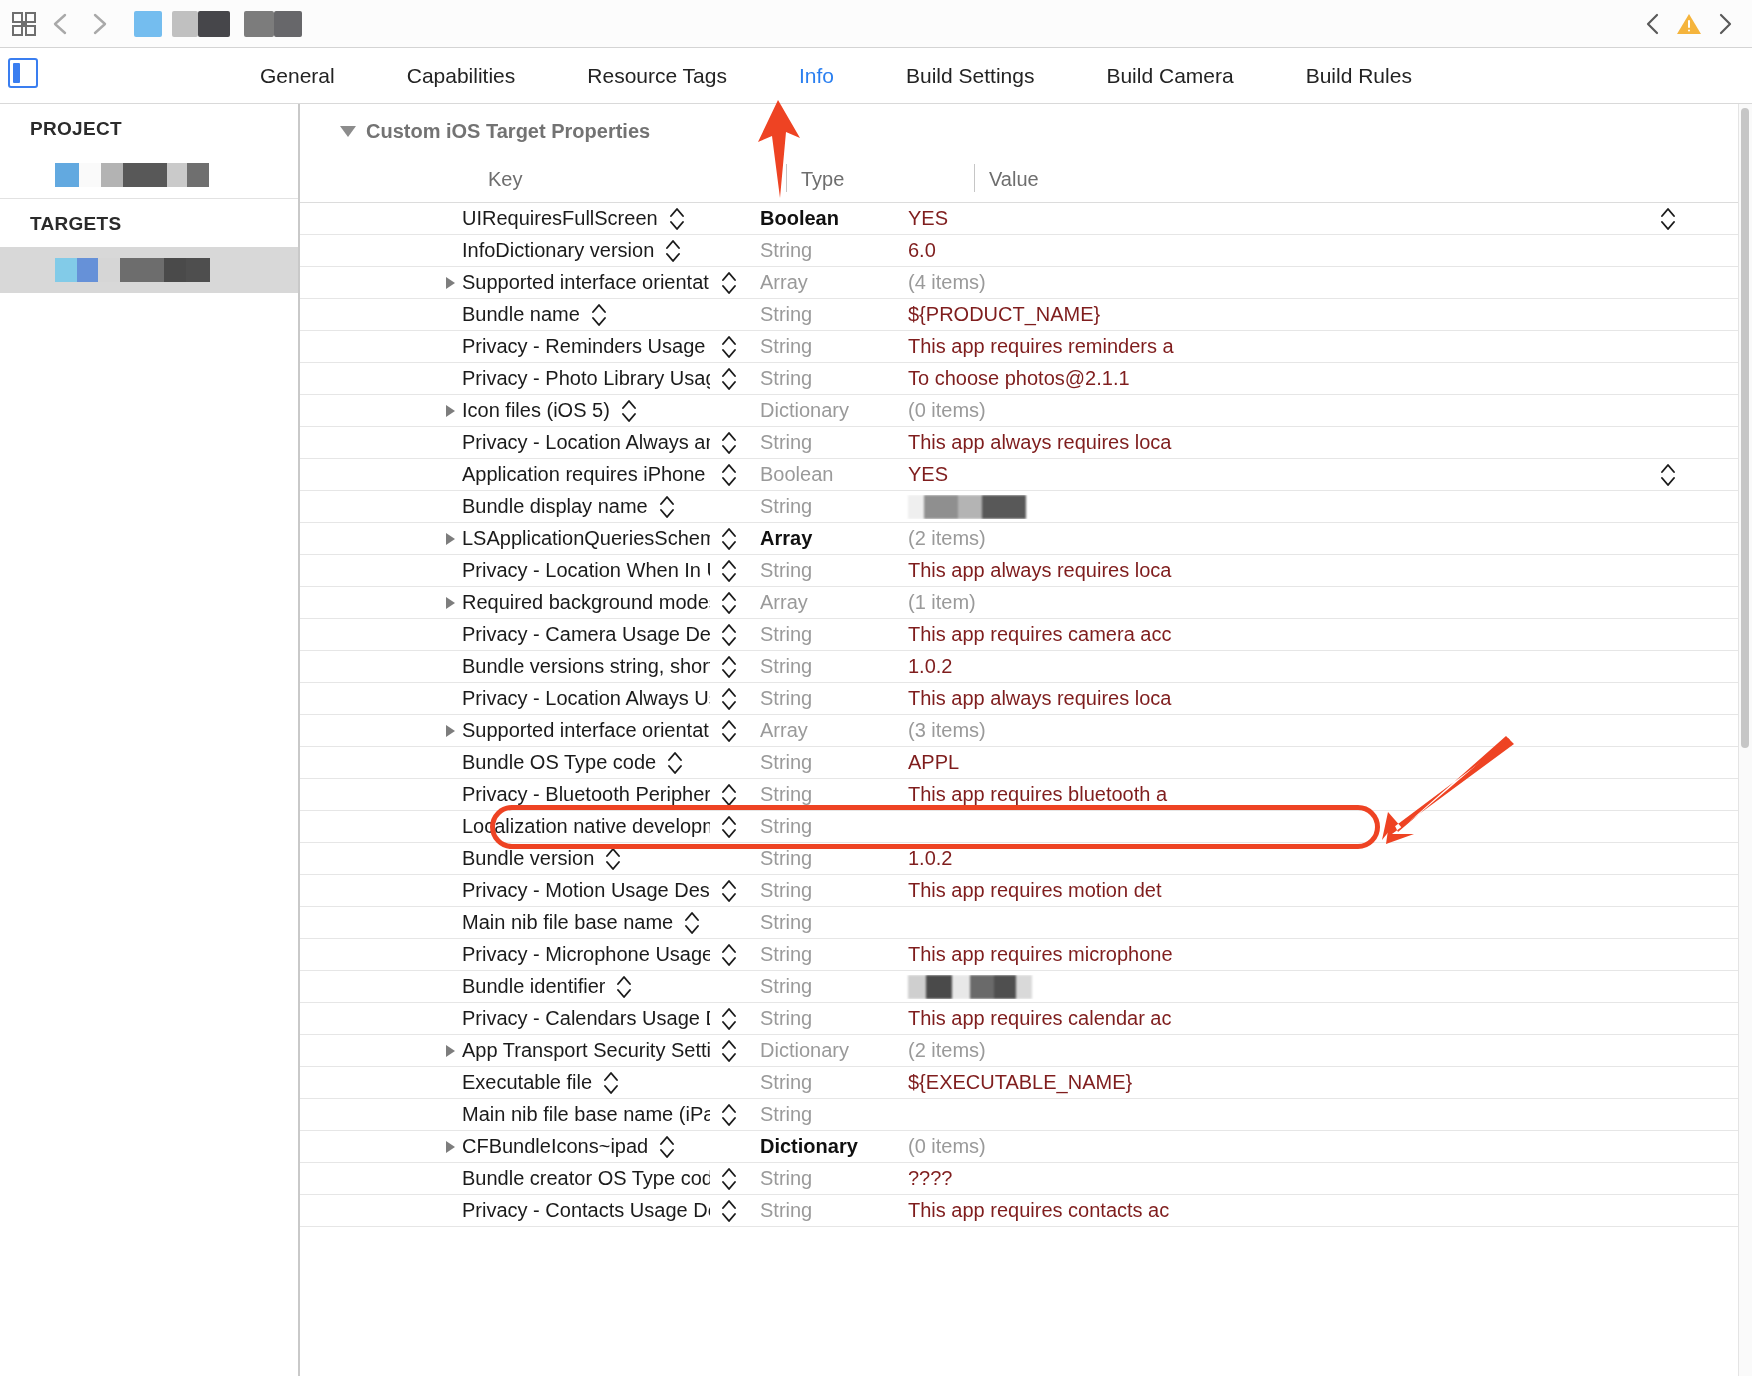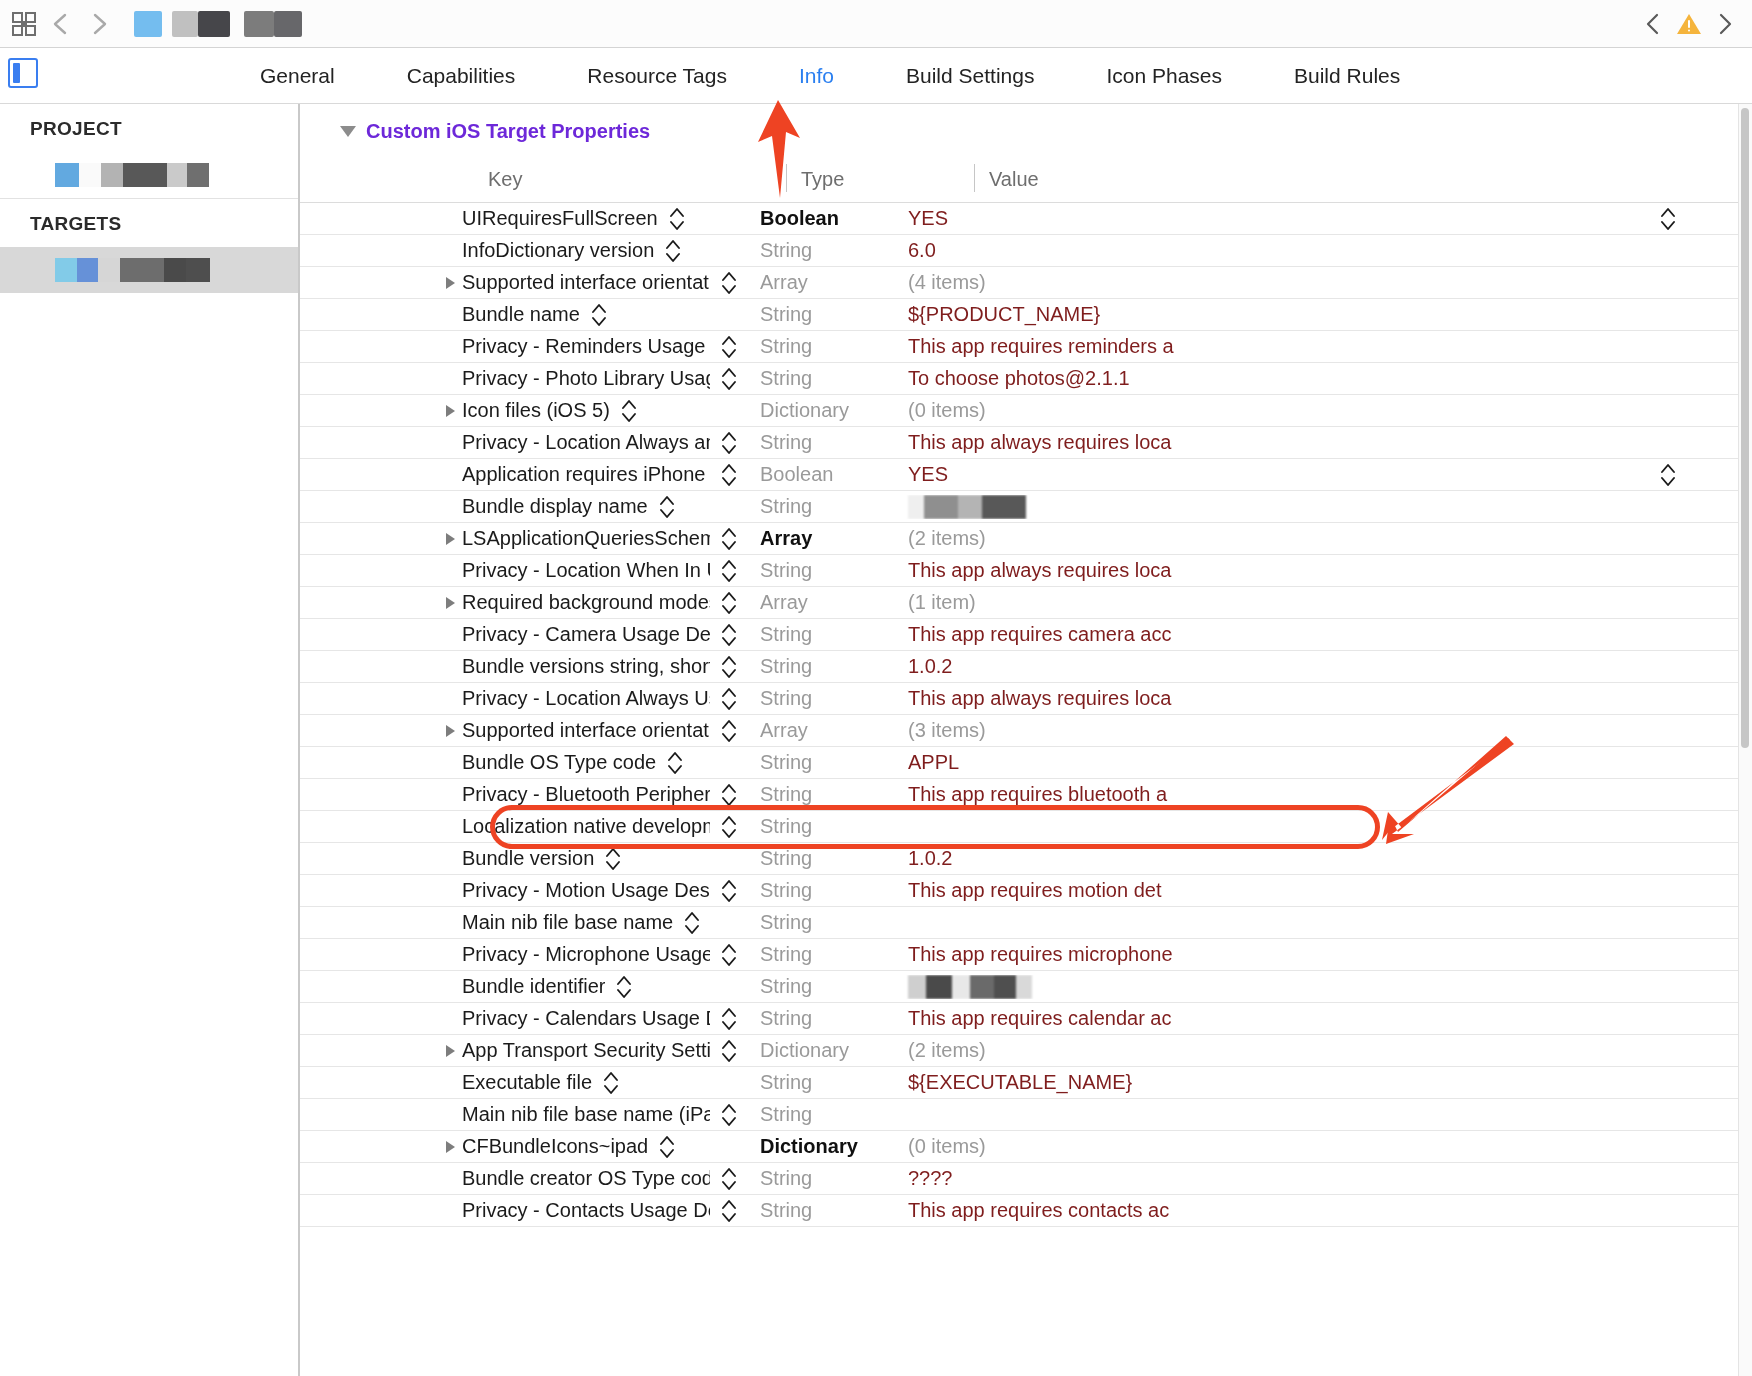--- a/index.html
+++ b/index.html
@@ -84,21 +84,21 @@
   .sb-redact span { height: 24px; display:block; }
 
   
   .content {
     position:absolute; top: 104px; left: 300px; width: 1452px; height: 1272px;
     background:#ffffff; overflow:hidden;
   }
   .section-title {
     display:flex; align-items:center; gap: 10px;
     padding: 16px 0 10px 40px;
-    font-size: 20px; font-weight: bold; color: #6d28d9;
+    font-size: 20px; font-weight: bold; color: #737373;
   }
   .tri-down {
     width:0; height:0;
     border-left: 8px solid transparent; border-right: 8px solid transparent;
     border-top: 11px solid #8c8c8c;
   }
 
   .table { position:absolute; top: 56px; left: 0; width: 1452px; }
 
   .thead { display:flex; height: 42px; align-items:flex-start; padding-top: 4px; gap: 40px; }
@@ -236,21 +236,21 @@
   <div class="tabbar">
     <div class="sidebar-toggle">
       <div class="bar"></div>
     </div>
     <div class="tabs">
       <div class="tab">General</div>
       <div class="tab">Capabilities</div>
       <div class="tab">Resource Tags</div>
       <div class="tab active">Info</div>
       <div class="tab">Build Settings</div>
-      <div class="tab">Icon Phases</div>
+      <div class="tab">Build Camera</div>
       <div class="tab">Build Rules</div>
     </div>
   </div>
 
   <div class="sidebar">
     <div class="sec-head">PROJECT</div>
     <div class="sb-row">
       <div class="sb-redact">
         <span style="width:24px;background:#62a9e0;"></span>
         <span style="width:22px;background:#fafafa;"></span>

